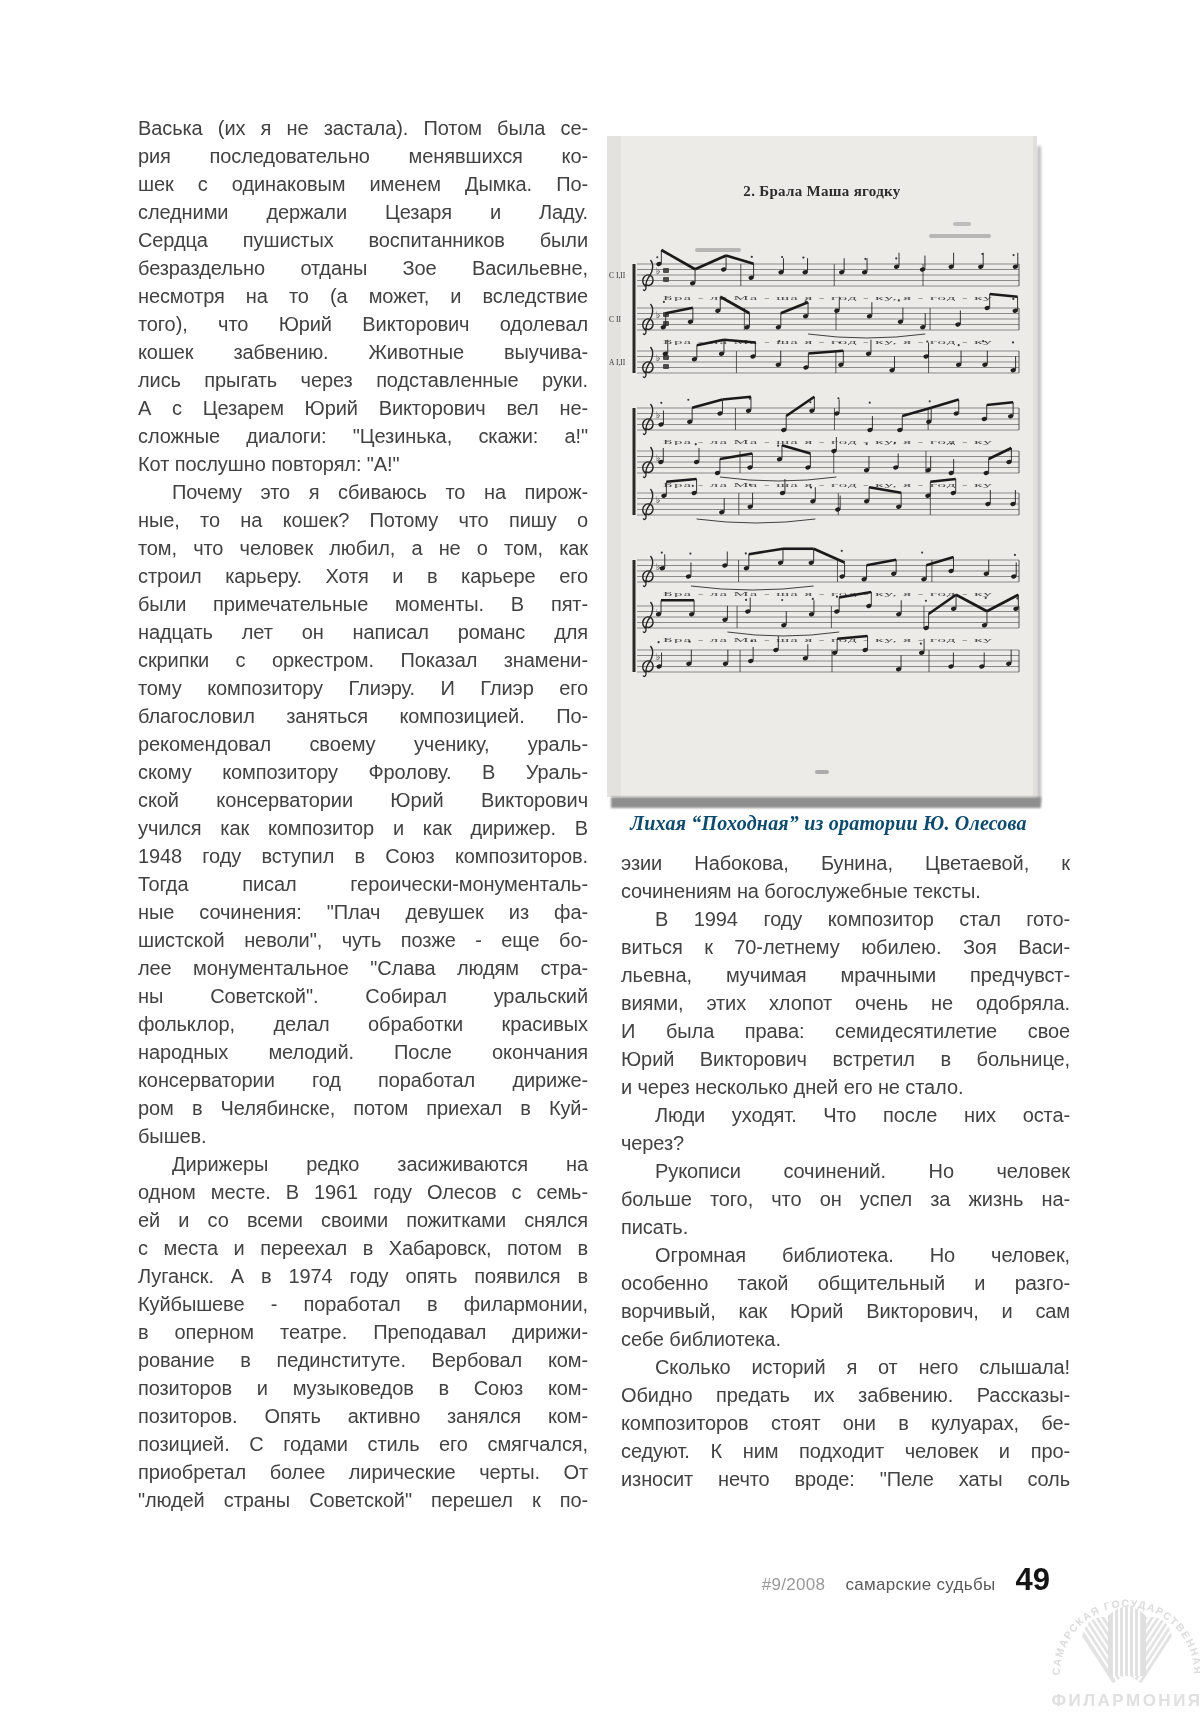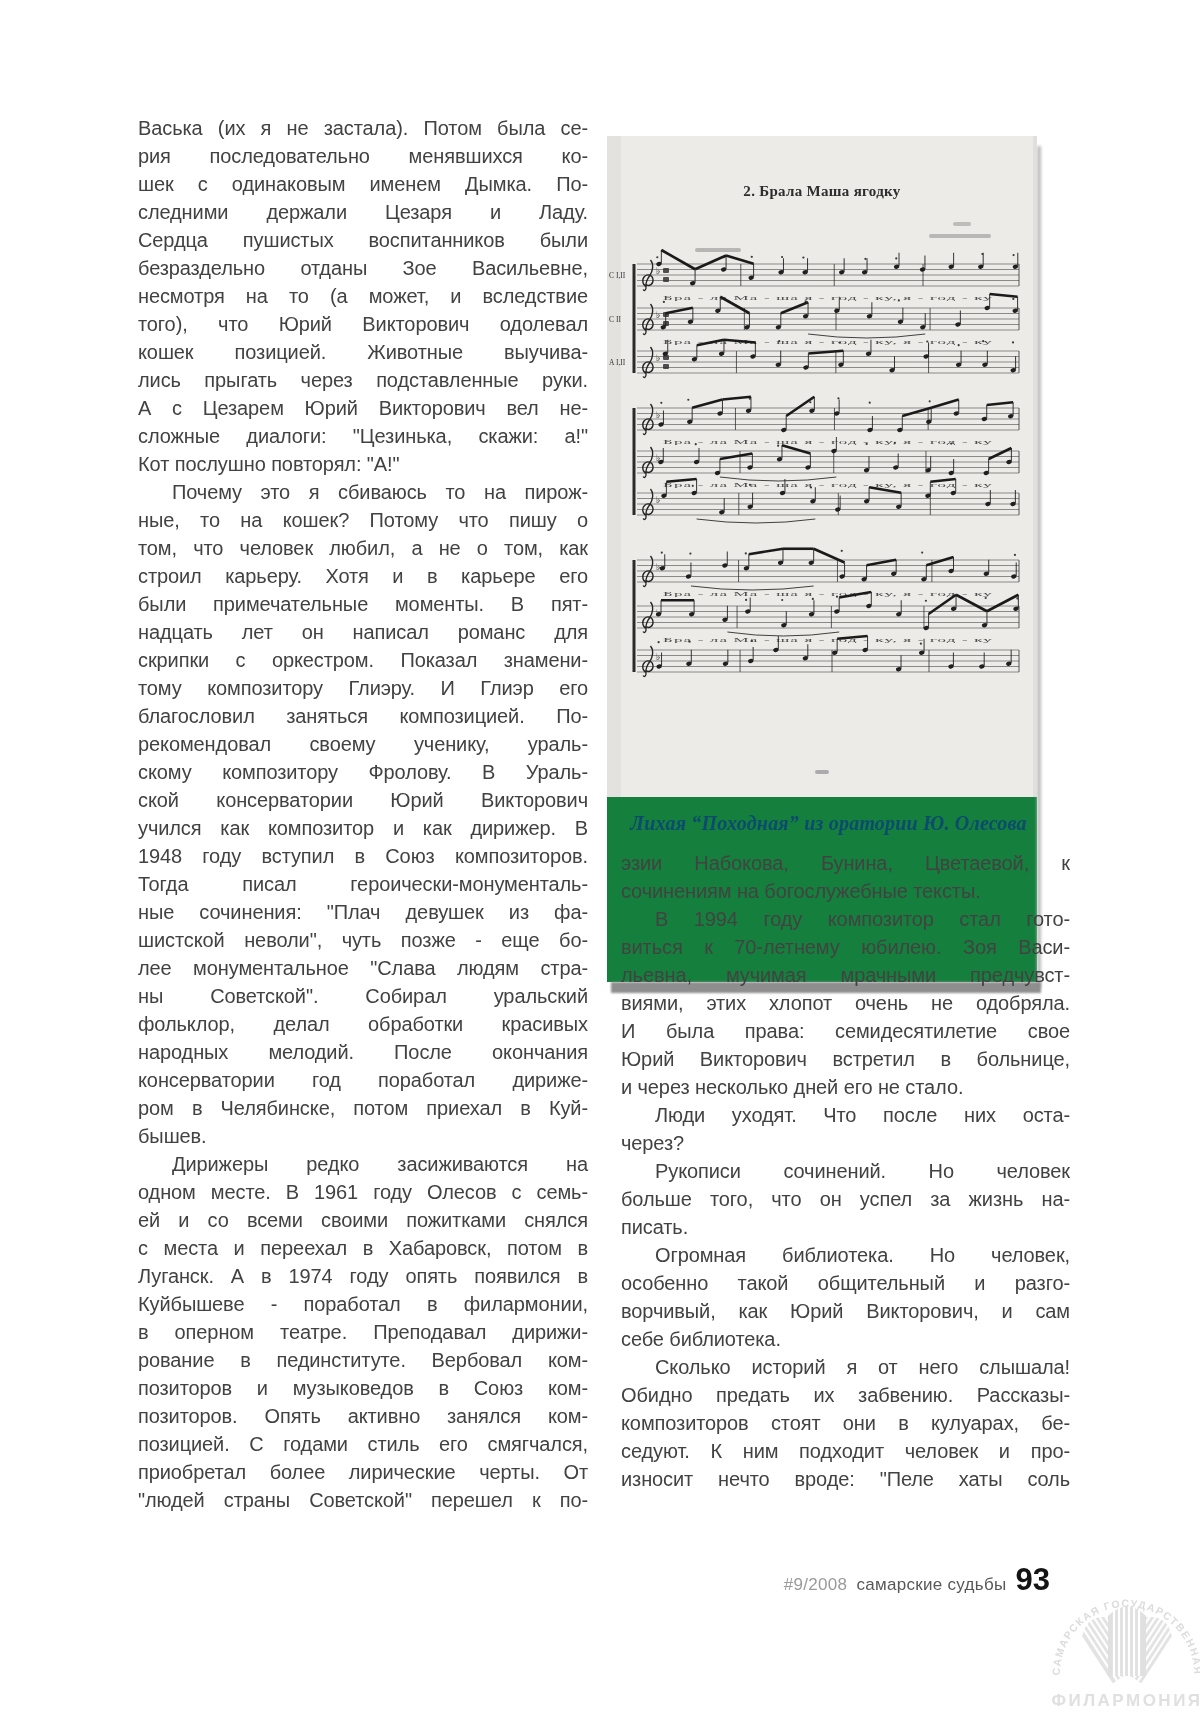--- a/index.html
+++ b/index.html
@@ -4,52 +4,52 @@
 <style>
   html,body{margin:0;padding:0;background:#ffffff;}
   .page{position:relative;width:1200px;height:1712px;background:#ffffff;overflow:hidden;
         font-family:"Liberation Sans",sans-serif;}
   .col{position:absolute;color:#424242;font-size:20px;line-height:28px;letter-spacing:-0.1px;margin-left:20px;}
   #left-col{left:118px;top:114px;width:450px;}
   #right-col{left:601px;top:849px;width:449px;}
   .tl{text-align:justify;text-align-last:justify;-moz-text-align-last:justify;white-space:normal;}
   .tl.pe{text-align-last:left;-moz-text-align-last:left;}
   .tl.in{text-indent:34px;}
-  .score{position:absolute;left:607px;top:136px;width:430px;height:846px;margin:0;
+  .score{position:absolute;left:607px;top:136px;width:430px;height:661px;margin:0;
          background:#15803d;}
   .score::before{content:"";position:absolute;top:10px;bottom:-6px;right:-4px;width:4px;
          background:#bdbdbd;filter:blur(1.5px);}
   .score::after{content:"";position:absolute;left:4px;right:-4px;bottom:-11px;height:11px;
          background:#8e8e8e;filter:blur(1.2px);}
   .score svg{position:absolute;inset:0;filter:blur(0.3px);}
   .caption{position:absolute;left:607px;top:812px;width:443px;text-align:center;
          font-family:"Liberation Serif",serif;font-style:italic;font-weight:bold;
          font-size:20px;color:#0c4a6e;letter-spacing:0.2px;}
   .footer{position:absolute;left:601px;top:1562px;width:449px;display:flex;
-         justify-content:flex-end;align-items:baseline;gap:9px;}
+         justify-content:flex-end;align-items:baseline;gap:20px;}
   .footer .issue{font-size:17px;color:#9a9a9a;letter-spacing:0.3px;}
   .footer .mag{font-size:17px;color:#585858;letter-spacing:0.3px;}
   .footer .pnum{font-size:31px;font-weight:bold;color:#141414;}
   .watermark{position:absolute;left:1030px;top:1572px;width:180px;height:140px;}
 </style>
 </head>
 <body>
 
 <div class="page">
 
   <div class="col" id="left-col">
       <div class="tl">Васька (их я не застала). Потом была се-</div>
       <div class="tl">рия последовательно менявшихся ко-</div>
       <div class="tl">шек с одинаковым именем Дымка. По-</div>
       <div class="tl">следними держали Цезаря и Ладу.</div>
       <div class="tl">Сердца пушистых воспитанников были</div>
       <div class="tl">безраздельно отданы Зое Васильевне,</div>
       <div class="tl">несмотря на то (а может, и вследствие</div>
       <div class="tl">того), что Юрий Викторович одолевал</div>
-      <div class="tl">кошек позицией. Животные выучива-</div>
+      <div class="tl">кошек забвению. Животные выучива-</div>
       <div class="tl">лись прыгать через подставленные руки.</div>
       <div class="tl">А с Цезарем Юрий Викторович вел не-</div>
       <div class="tl">сложные диалоги: "Цезинька, скажи: а!"</div>
       <div class="tl pe">Кот послушно повторял: "А!"</div>
       <div class="tl in">Почему это я сбиваюсь то на пирож-</div>
       <div class="tl">ные, то на кошек? Потому что пишу о</div>
       <div class="tl">том, что человек любил, а не о том, как</div>
       <div class="tl">строил карьеру. Хотя и в карьере его</div>
       <div class="tl">были примечательные моменты. В пят-</div>
       <div class="tl">надцать лет он написал романс для</div>
@@ -563,21 +563,21 @@
       <div class="tl in">Сколько историй я от него слышала!</div>
       <div class="tl">Обидно предать их забвению. Рассказы-</div>
       <div class="tl">композиторов стоят они в кулуарах, бе-</div>
       <div class="tl">седуют. К ним подходит человек и про-</div>
       <div class="tl">износит нечто вроде: "Пеле хаты соль</div>
     </div>
 
   <div class="footer">
     <span class="issue">#9/2008</span>
     <span class="mag">самарские судьбы</span>
-    <span class="pnum">93</span>
+    <span class="pnum">49</span>
   </div>
 
   <svg class="watermark" viewBox="0 0 180 140">
     <defs>
       <path id="wmarc" d="M 30,102 A 67,67 0 0 1 164,102" fill="none"></path>
     </defs>
     <g>
       <g transform="rotate(-33 97 102)">
         <path d="M80,46 Q97,29 114,46 L114,102 L80,102 Z" fill="#e3e3e3"></path>
         <path d="M85,40 V102 M90,35 V102 M95,33 V102 M100,33 V102 M105,36 V102 M110,42 V102" stroke="#ffffff" stroke-width="2.2" fill="none"></path>

